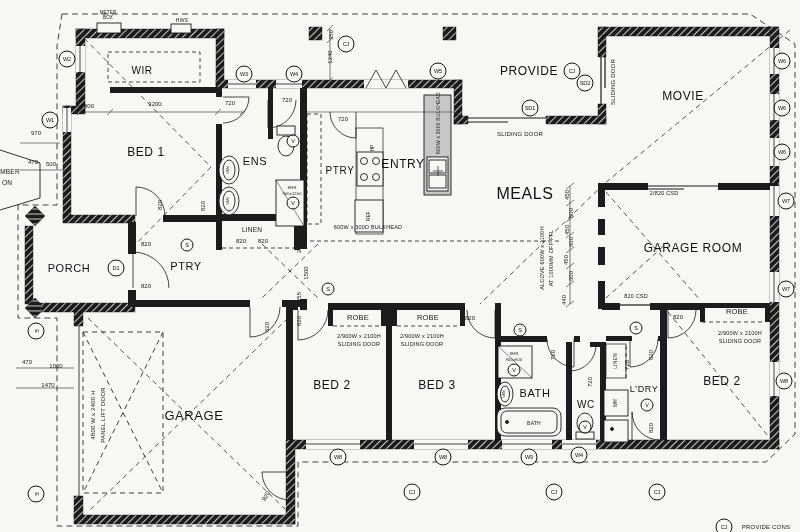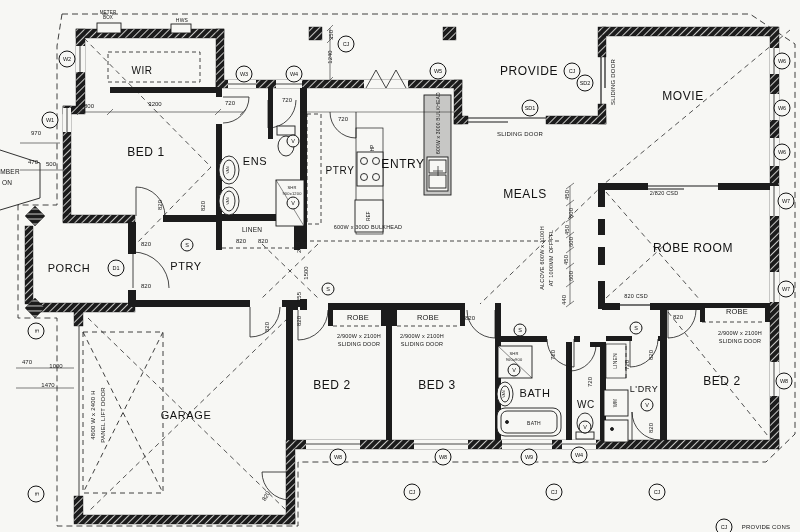--- a/index.html
+++ b/index.html
@@ -235,29 +235,29 @@
 <div class="layer">
       <div class="room" style="left: 142px; top: 71px; font-size: 10px; transform: translate(-50%, -50%);">WIR</div>
       <div class="room" style="left: 146px; top: 152px; font-size: 12px; transform: translate(-50%, -50%);">BED 1</div>
       <div class="room" style="left: 255px; top: 161px; font-size: 11px; transform: translate(-50%, -50%);">ENS</div>
       <div class="room" style="left: 186px; top: 266px; font-size: 11px; transform: translate(-50%, -50%);">PTRY</div>
       <div class="room" style="left: 69px; top: 268px; font-size: 11px; transform: translate(-50%, -50%);">PORCH</div>
       <div class="room" style="left: 340px; top: 171px; font-size: 10px; transform: translate(-50%, -50%);">PTRY</div>
       <div class="room" style="left: 403px; top: 164px; font-size: 12px; transform: translate(-50%, -50%);">ENTRY</div>
       <div class="room" style="left: 529px; top: 71px; font-size: 12px; transform: translate(-50%, -50%);">PROVIDE</div>
       <div class="room" style="left: 683px; top: 96px; font-size: 12px; transform: translate(-50%, -50%);">MOVIE</div>
-      <div class="room" style="left: 525px; top: 194px; font-size: 12px; transform: translate(-50%, -50%);">MEALS</div>
-      <div class="room" style="left: 693px; top: 248px; font-size: 12px; transform: translate(-50%, -50%);">ROBE ROOM</div>
+      <div class="room" style="left: 525px; top: 194px; font-size: 16px; transform: translate(-50%, -50%);">MEALS</div>
+      <div class="room" style="left: 693px; top: 248px; font-size: 12px; transform: translate(-50%, -50%);">GARAGE ROOM</div>
       <div class="room" style="left: 332px; top: 385px; font-size: 12px; transform: translate(-50%, -50%);">BED 2</div>
       <div class="room" style="left: 437px; top: 385px; font-size: 12px; transform: translate(-50%, -50%);">BED 3</div>
       <div class="room" style="left: 535px; top: 393px; font-size: 11px; transform: translate(-50%, -50%);">BATH</div>
       <div class="room" style="left: 586px; top: 405px; font-size: 10px; transform: translate(-50%, -50%);">WC</div>
       <div class="room" style="left: 644px; top: 389px; font-size: 9px; transform: translate(-50%, -50%);">L'DRY</div>
       <div class="room" style="left: 722px; top: 381px; font-size: 12px; transform: translate(-50%, -50%);">BED 2</div>
-      <div class="room" style="left: 186px; top: 415px; font-size: 11px; transform: translate(-50%, -50%);">GARAGE</div>
+      <div class="room" style="left: 194px; top: 415px; font-size: 13px; transform: translate(-50%, -50%);">GARAGE</div>
     </div>
 <div class="layer">
       <div class="lbl" style="left: 108px; top: 13px; font-size: 4.5px; transform: translate(-50%, -50%);">METER</div>
       <div class="lbl" style="left: 108px; top: 18px; font-size: 4.5px; transform: translate(-50%, -50%);">BOX</div>
       <div class="lbl" style="left: 182px; top: 20px; font-size: 5px; transform: translate(-50%, -50%);">HWS</div>
       <div class="lbl" style="left: 520px; top: 134px; font-size: 6px; transform: translate(-50%, -50%);">SLIDING DOOR</div>
       <div class="lbl" style="left: 613px; top: 82px; font-size: 6px; transform: translate(-50%, -50%) rotate(-90deg);">SLIDING DOOR</div>
       <div class="lbl" style="left: 252px; top: 230px; font-size: 6.5px; transform: translate(-50%, -50%);">LINEN</div>
       <div class="lbl" style="left: 615px; top: 361px; font-size: 5px; transform: translate(-50%, -50%) rotate(-90deg);">LINEN</div>
       <div class="lbl" style="left: 358px; top: 318px; font-size: 7.5px; transform: translate(-50%, -50%);">ROBE</div>

